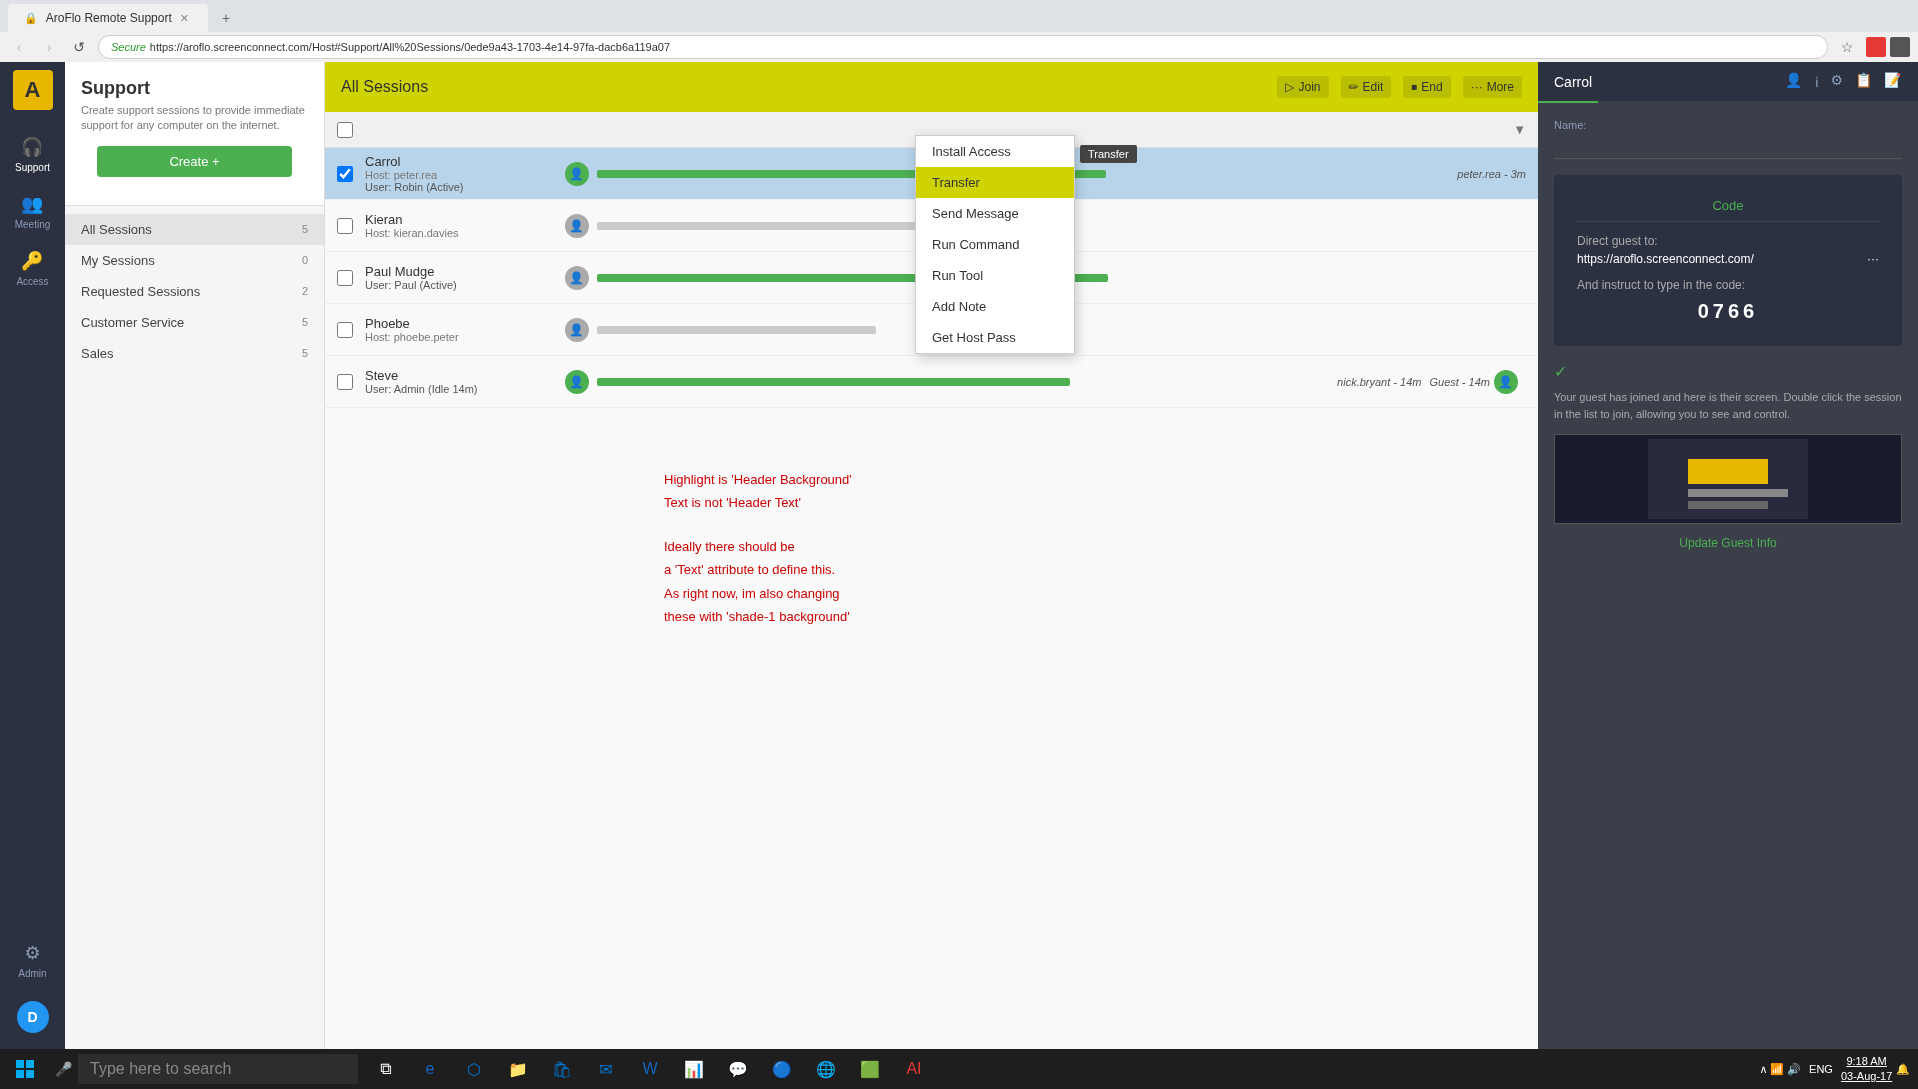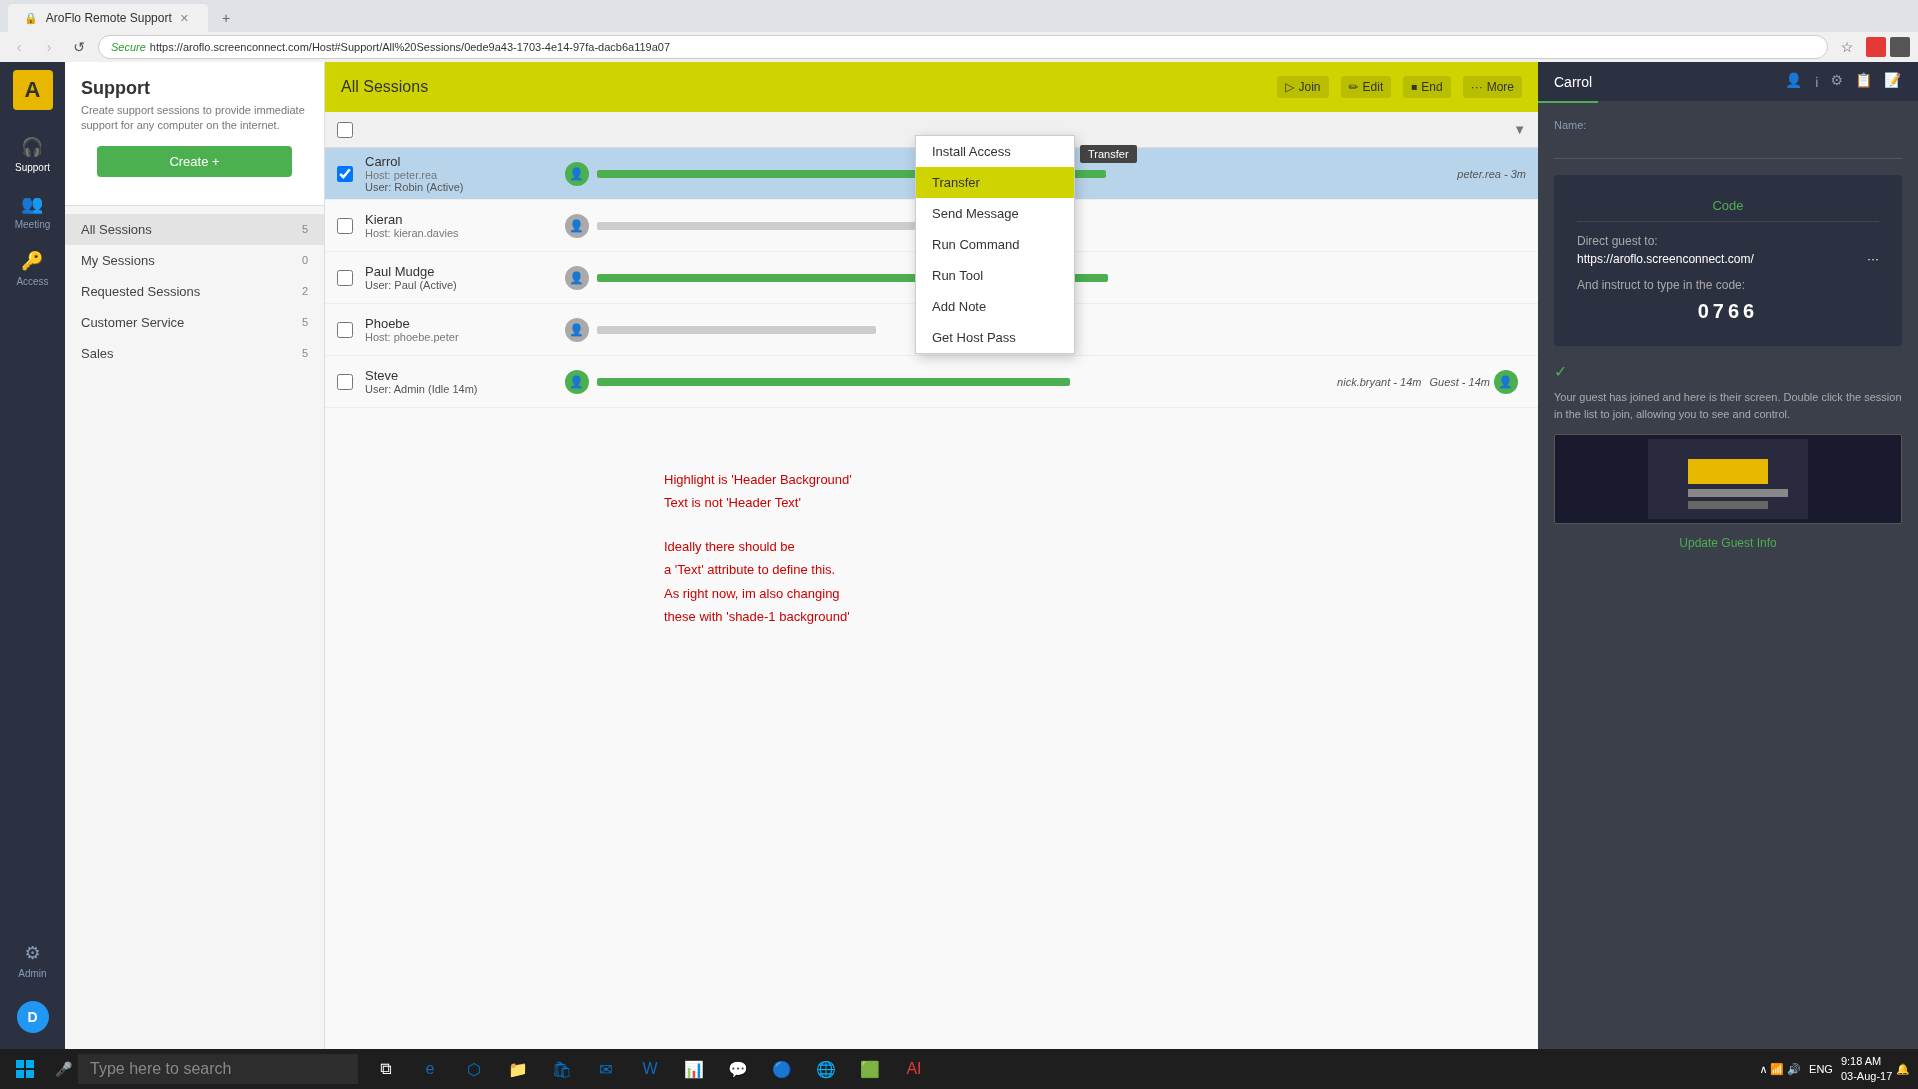--- a/index.html
+++ b/index.html
@@ -95,21 +95,21 @@
     .update-link { color: #4caf50; font-size: 12px; text-align: center; cursor: pointer; }
 
     
     .taskbar { height: 40px; background: #1e1e1e; display: flex; align-items: center; position: fixed; bottom: 0; left: 0; right: 0; }
     .taskbar-start { width: 50px; height: 40px; display: flex; align-items: center; justify-content: center; cursor: pointer; }
     .taskbar-search { background: #2d2d2d; border: none; color: #fff; padding: 4px 12px; font-size: 16px; width: 280px; height: 30px; border-radius: 0; outline: none; }
     .taskbar-search::placeholder { color: #888; }
     .taskbar-icons { display: flex; align-items: center; gap: 4px; padding: 0 8px; flex: 1; }
     .taskbar-icon-btn { width: 40px; height: 40px; display: flex; align-items: center; justify-content: center; cursor: pointer; color: #fff; font-size: 16px; }
     .taskbar-right { margin-left: auto; display: flex; align-items: center; gap: 4px; padding-right: 8px; font-size: 11px; color: #fff; }
-    .taskbar-time { text-align: left; line-height: 1.4; }
+    .taskbar-time { text-align: center; line-height: 1.4; text-decoration: underline; }
 
     .mic-btn { width: 28px; height: 28px; display: flex; align-items: center; justify-content: center; cursor: pointer; font-size: 14px; color: #ccc; }
 
     .sessions-table-container { position: relative; }
     .filter-icon { margin-left: auto; cursor: pointer; color: #777; }
   </style>
 </head>
 <body>
 
 <div class="browser-chrome">

